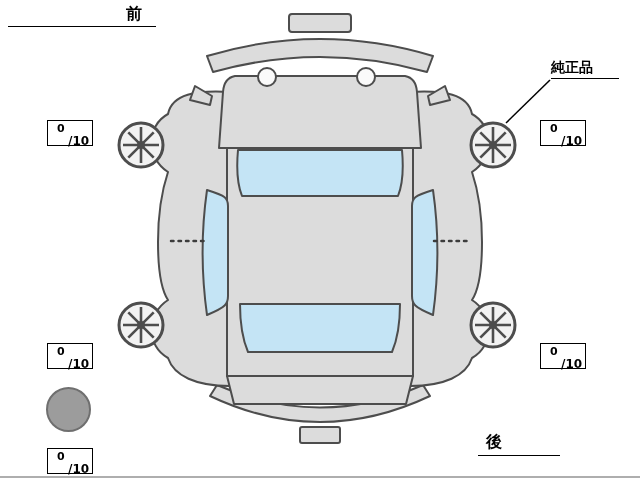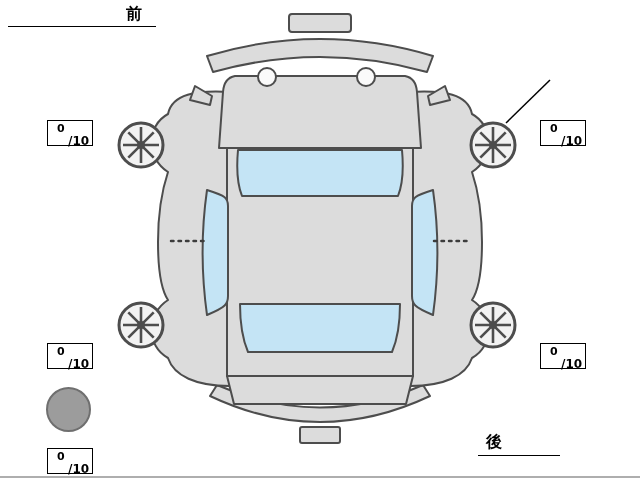--- a/index.html
+++ b/index.html
@@ -103,20 +103,21 @@
 
     <line x1="550" y1="80" x2="506" y2="123" class="pointer"></line>
   </svg>
 
   <div class="dir-label" style="left:126px; top:6px;">前</div>
   <div class="rule" style="left:8px; top:26px; width:148px;"></div>
 
   <div class="dir-label" style="left:486px; top:434px;">後</div>
   <div class="rule" style="left:478px; top:455px; width:82px;"></div>
 
+  <div class="genuine-label">純正品</div>
 
   <div class="score-box" style="left:47px; top:120px;">
     <span class="score-num">0</span>
     <span class="score-den">/10</span>
   </div>
 
   <div class="score-box" style="left:540px; top:120px;">
     <span class="score-num">0</span>
     <span class="score-den">/10</span>
   </div>

